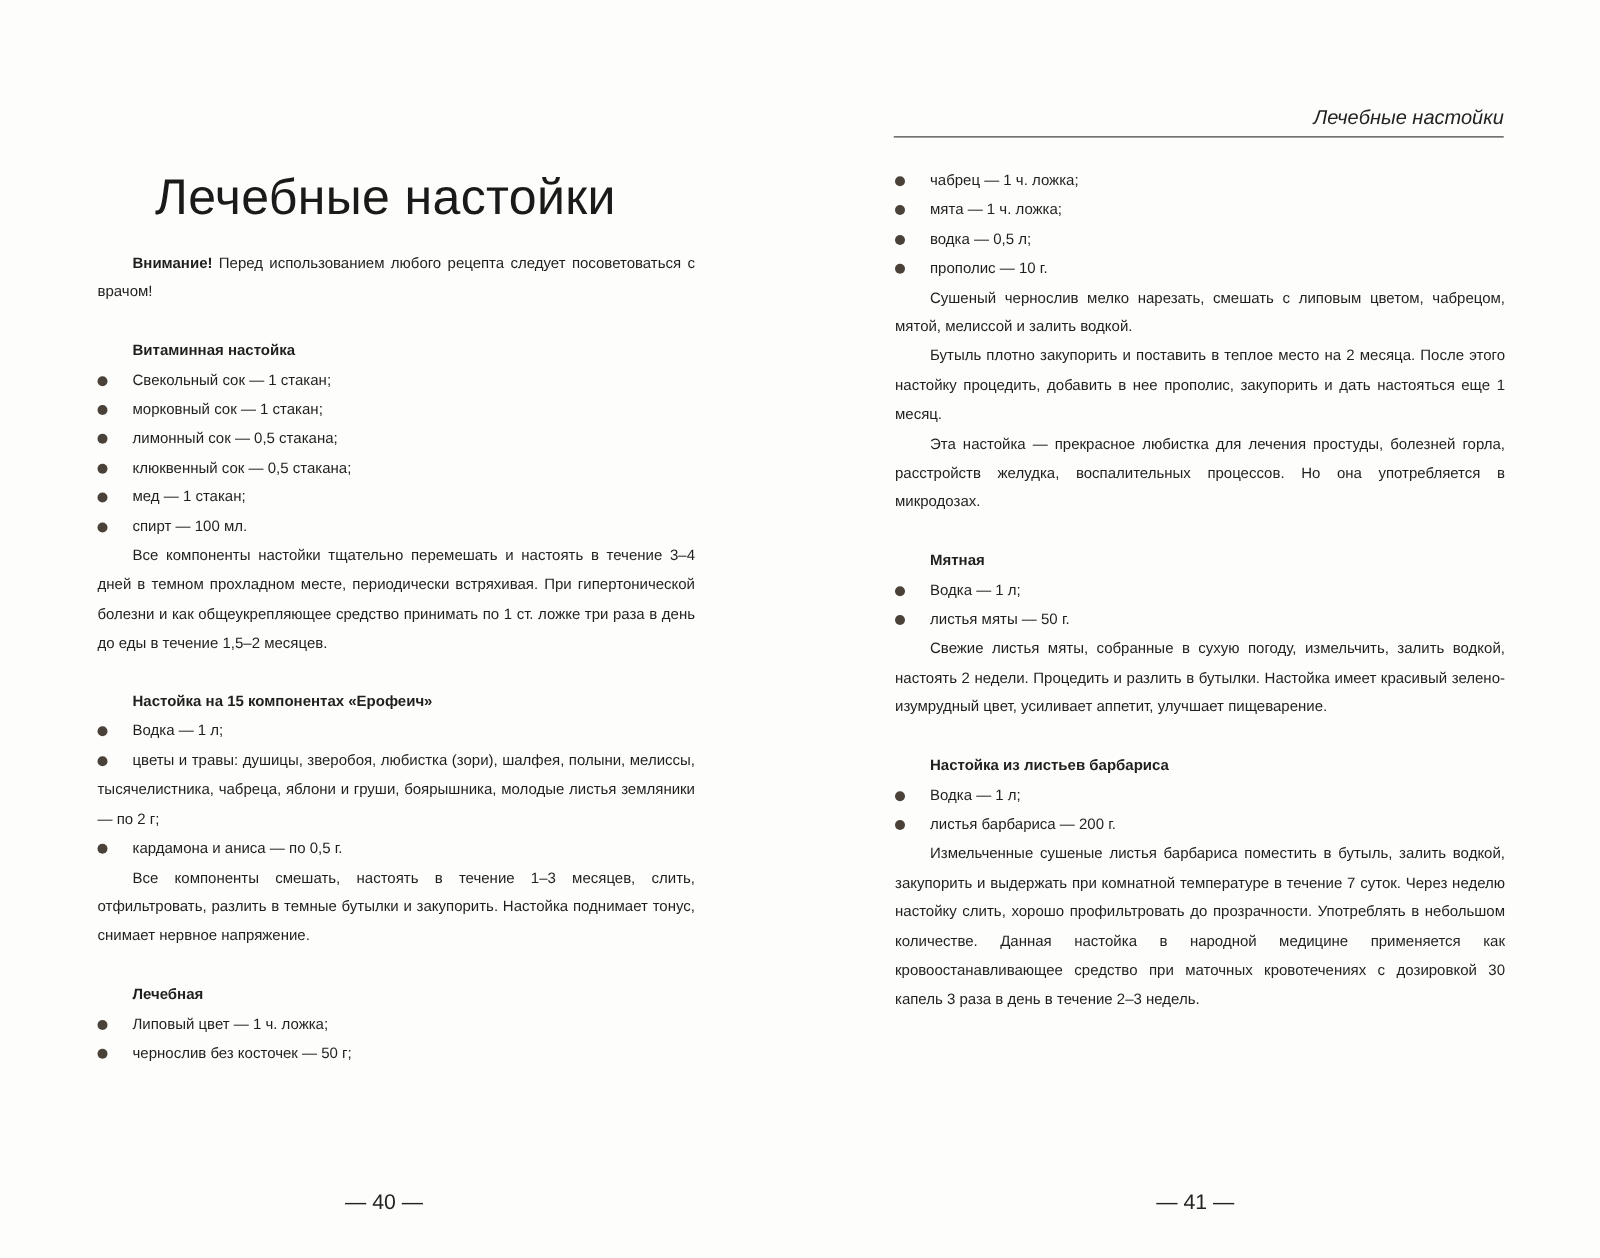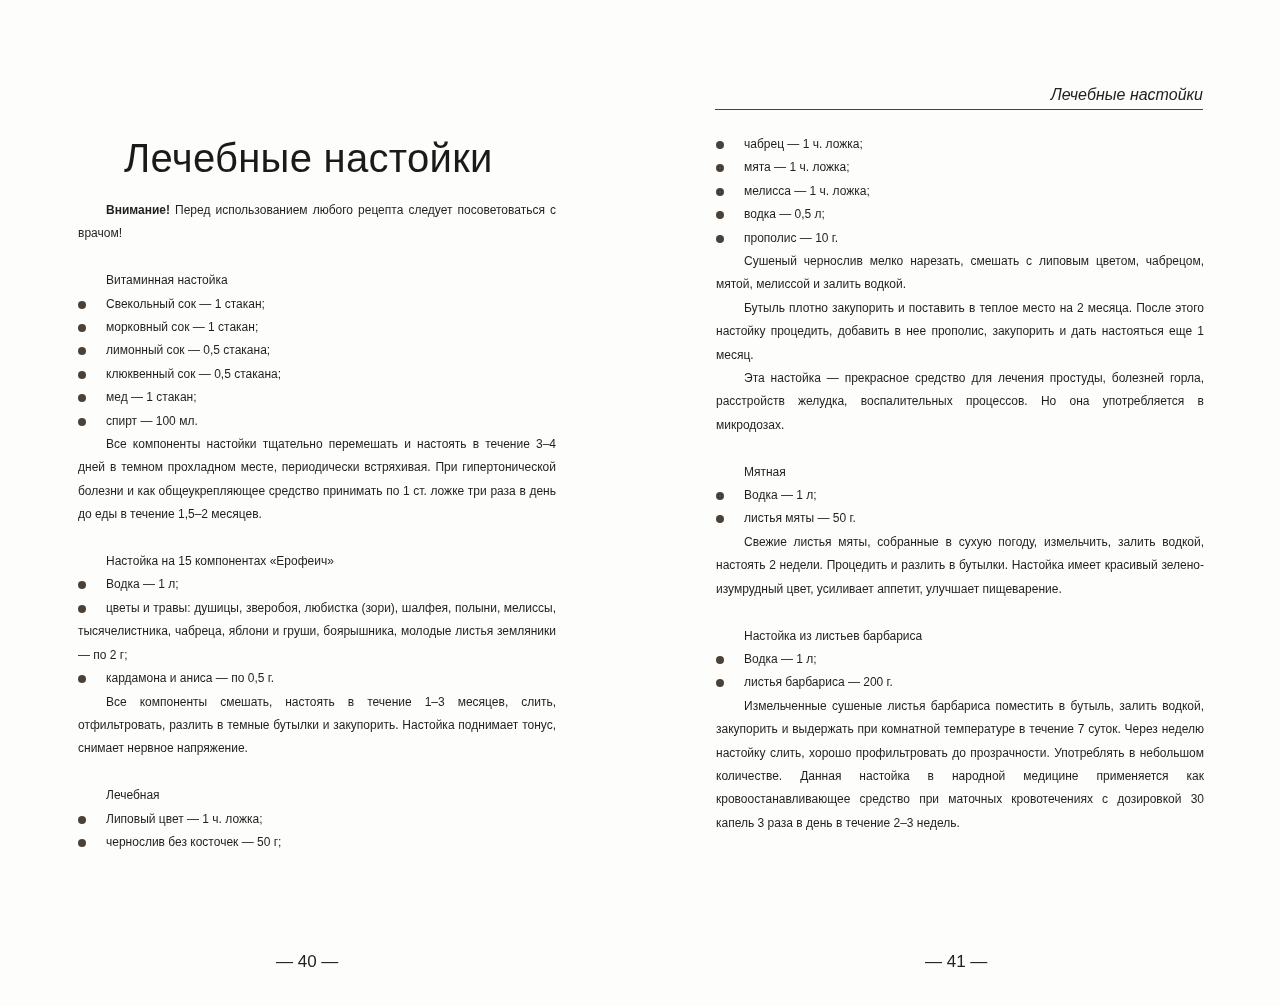--- a/index.html
+++ b/index.html
@@ -26,21 +26,21 @@
   .header-rule {
     position: absolute; left: 715px; top: 97px; width: 488px; height: 0;
     border-top: 1.6px solid #444;
   }
 
   .col { position: absolute; font-size: 12px; line-height: 23.4px; }
   .col-left { left: 78px; width: 478px; }
   .col-right { left: 716px; width: 488px; }
 
   .p { margin: 0; text-align: justify; text-indent: 28px; }
-  .h { margin: 0; font-weight: normal; padding-left: 28px; }
+  .h { margin: 0; font-weight: bold; padding-left: 28px; }
   .gap { height: 23.4px; }
   .li { position: relative; padding-left: 28px; margin: 0; text-align: justify; }
   .li.wrap { padding-left: 0; text-indent: 28px; }
   .bullet {
     position: absolute; left: 0; top: 8px; width: 8px; height: 8px;
     border-radius: 50%; background: #4a4238;
   }
   .li.wrap .bullet { left: 0; }
 
   .folio {
@@ -84,26 +84,25 @@
   <div class="folio folio-left">— 40 —</div>
 </div>
 
 <div class="page page-right" style="left:0;width:1280px;">
   <div class="running-head">Лечебные настойки</div>
   <div class="header-rule"></div>
 
   <div class="col col-right" style="top:121px;">
     <p class="li"><span class="bullet"></span><span>чабрец — 1 ч. ложка;</span></p>
     <p class="li"><span class="bullet"></span><span>мята — 1 ч. ложка;</span></p>
-    <p class="li"><span class="bullet"></span><span>мелисса — 1 ч. ложка;</span></p>
     <p class="li"><span class="bullet"></span><span>водка — 0,5 л;</span></p>
     <p class="li"><span class="bullet"></span><span>прополис — 10 г.</span></p>
     <p class="p">Сушеный чернослив мелко нарезать, смешать с липовым цветом, чабрецом, мятой, мелиссой и залить водкой.</p>
     <p class="p">Бутыль плотно закупорить и поставить в теплое место на 2 месяца. После этого настойку процедить, добавить в нее прополис, закупорить и дать настояться еще 1 месяц.</p>
-    <p class="p">Эта настойка — прекрасное средство для лечения простуды, болезней горла, расстройств желудка, воспалительных процессов. Но она употребляется в микродозах.</p>
+    <p class="p">Эта настойка — прекрасное любистка для лечения простуды, болезней горла, расстройств желудка, воспалительных процессов. Но она употребляется в микродозах.</p>
     <div class="gap"></div>
 
     <p class="h">Мятная</p>
     <p class="li"><span class="bullet"></span><span>Водка — 1 л;</span></p>
     <p class="li"><span class="bullet"></span><span>листья мяты — 50 г.</span></p>
     <p class="p">Свежие листья мяты, собранные в сухую погоду, измельчить, залить водкой, настоять 2 недели. Процедить и разлить в бутылки. Настойка имеет красивый зелено-изумрудный цвет, усиливает аппетит, улучшает пищеварение.</p>
     <div class="gap"></div>
 
     <p class="h">Настойка из листьев барбариса</p>
     <p class="li"><span class="bullet"></span><span>Водка — 1 л;</span></p>

